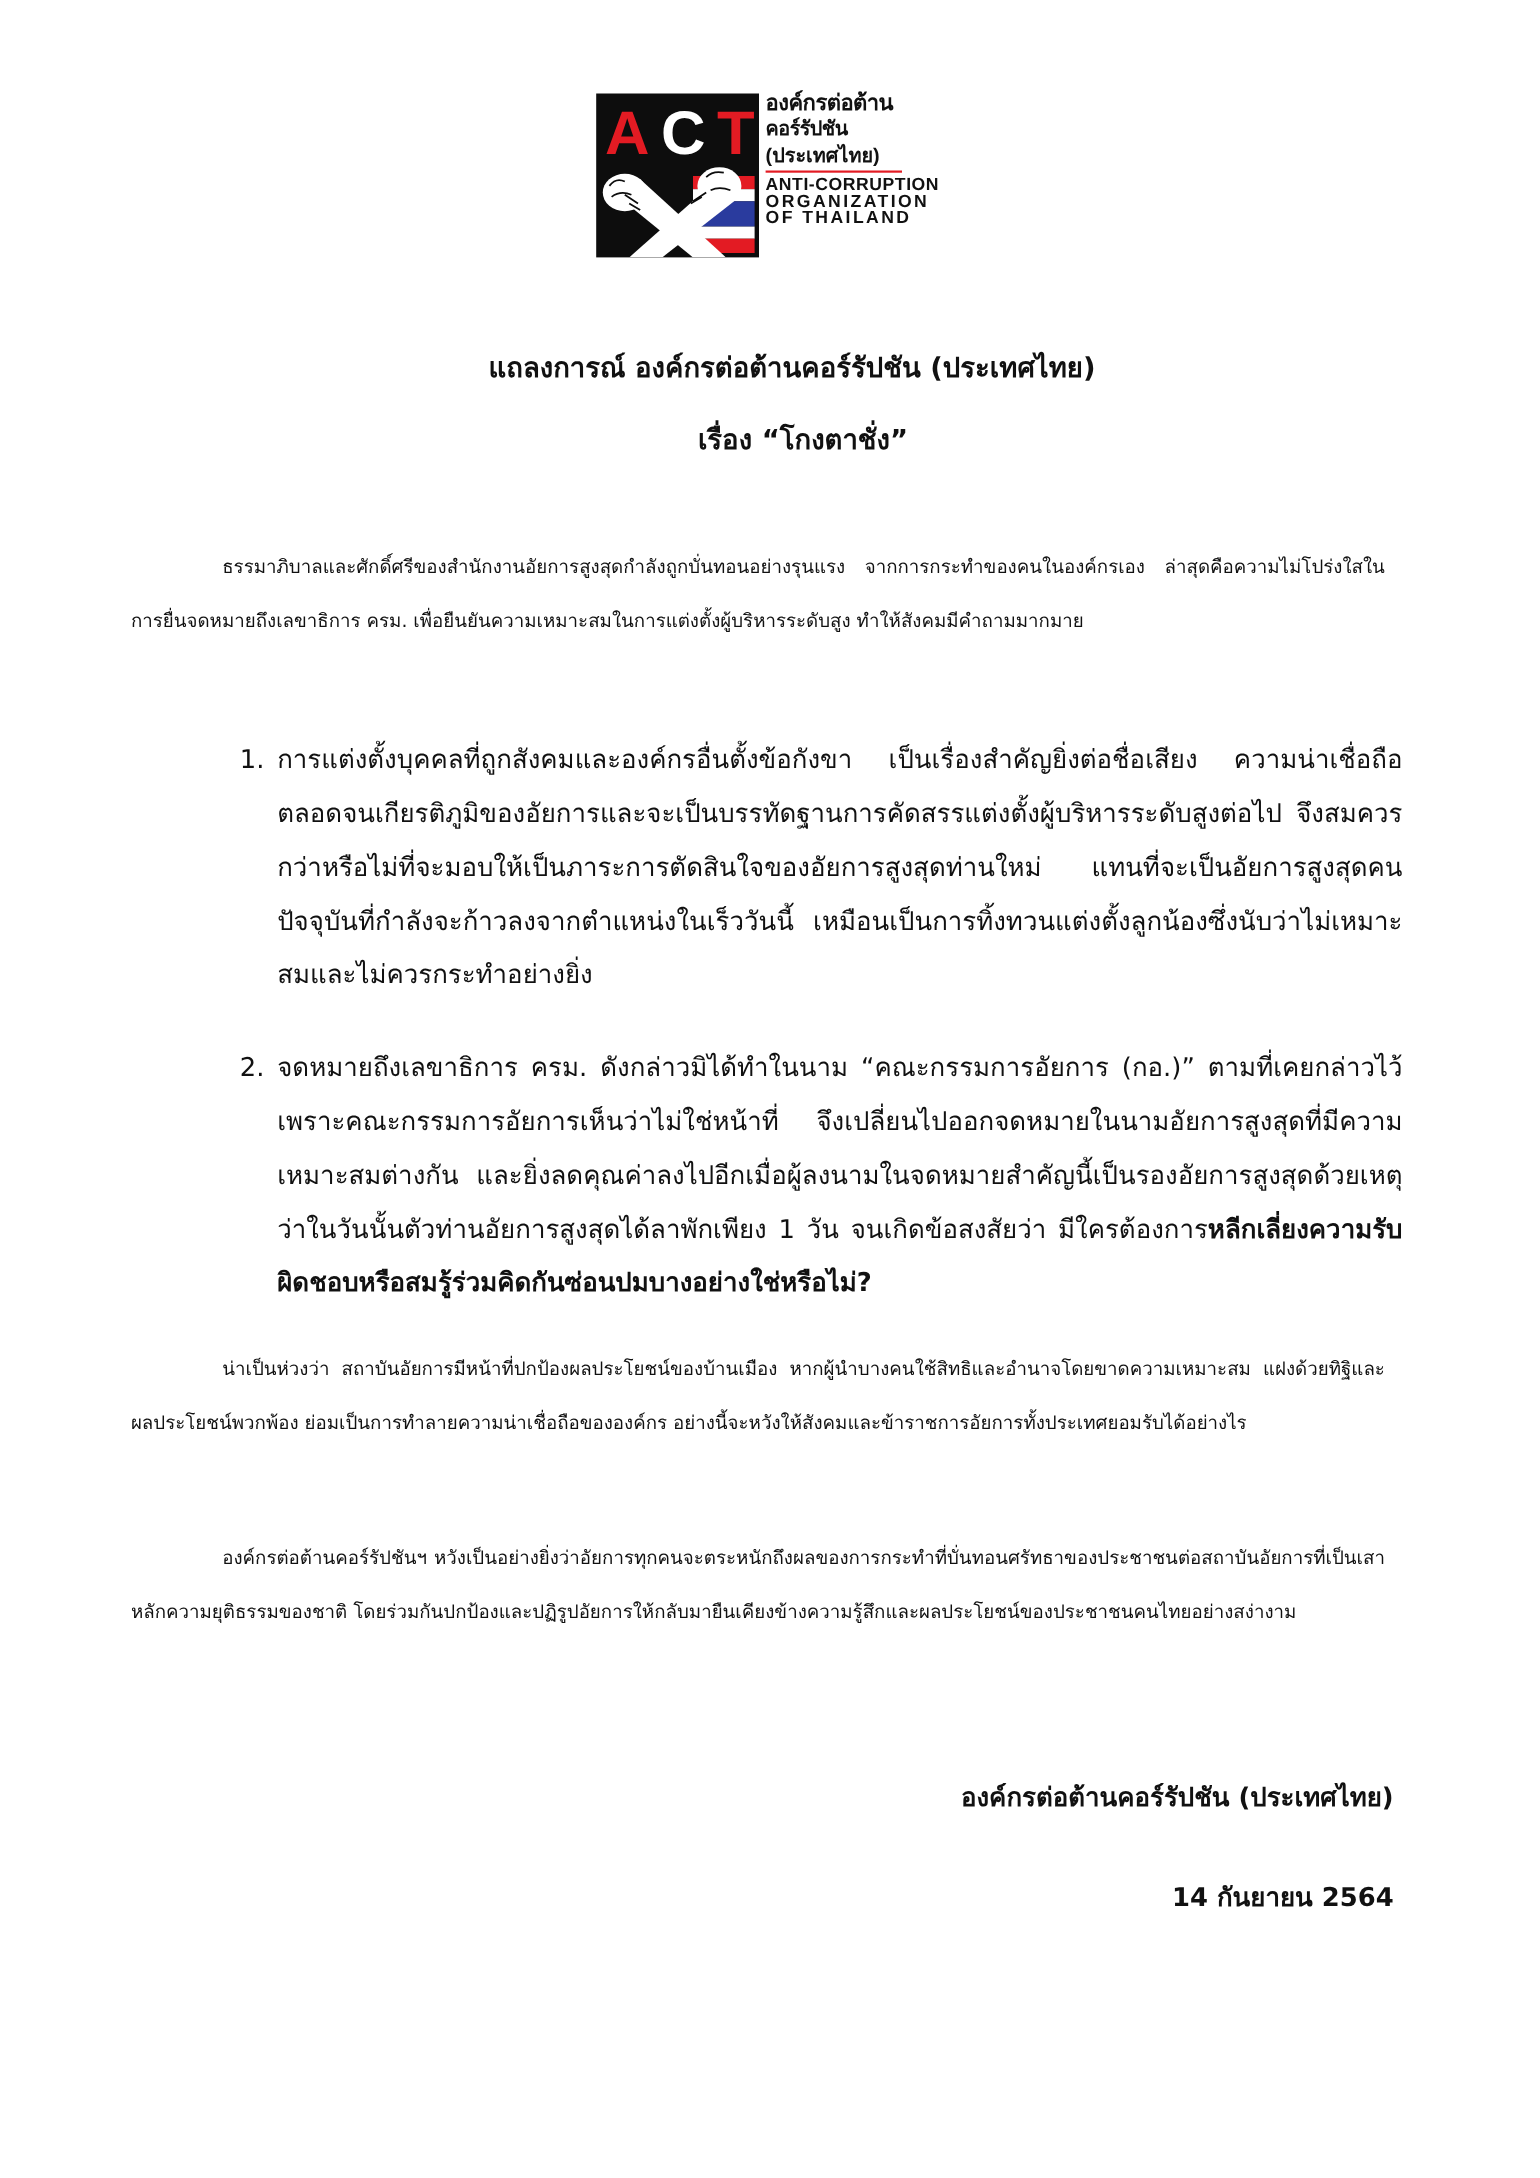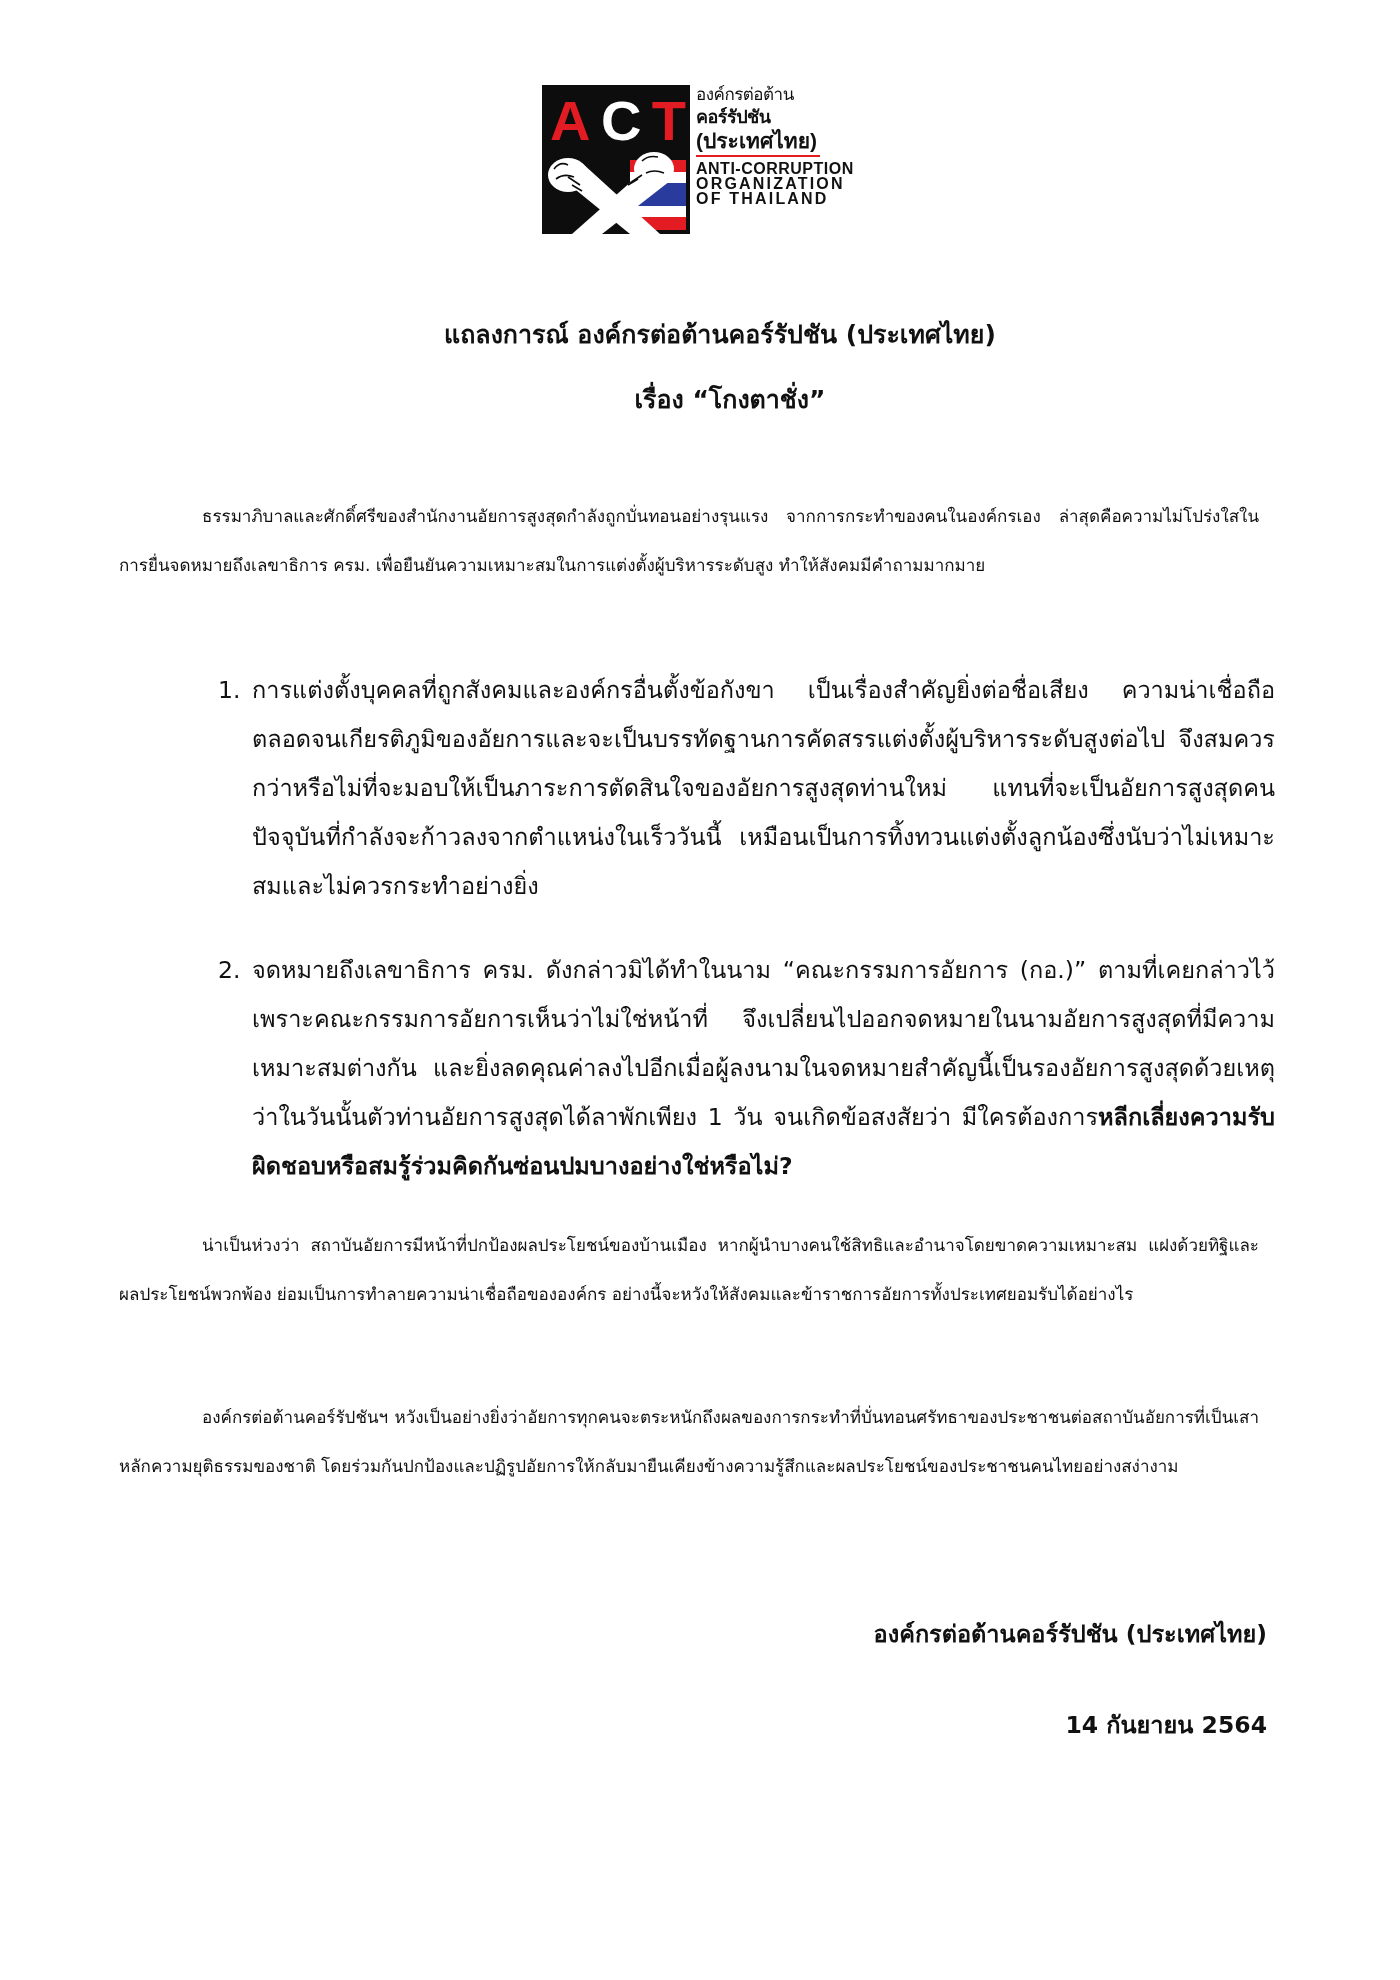--- a/index.html
+++ b/index.html
@@ -11,23 +11,23 @@
   .logo { position: absolute; left: 540px; top: 84px; width: 290px; height: 152px; }
   .logo-box { position: absolute; left: 2px; top: 1px; width: 148px; height: 149px; background: #0d0d0d; overflow: hidden; }
   .logo-letters { position: absolute; left: 8px; top: 6px; width: 136px; display: flex; justify-content: space-between;
                   font-family: "Liberation Sans", sans-serif; font-weight: bold; font-size: 56px; line-height: 60px; }
   .logo-letters .l-a, .logo-letters .l-t { color: #e31b23; }
   .logo-letters .l-c { color: #ffffff; }
   .logo-flag { position: absolute; left: 88px; top: 75px; width: 56px; height: 70px; }
   .logo-flag div { width: 100%; }
   .logo-hands { position: absolute; left: 0; top: 0; width: 148px; height: 149px; }
   .logo-text { position: absolute; left: 156px; top: 0; width: 134px; font-family: "Liberation Sans", sans-serif; }
-  .logo-th1 { font-size: 17px; font-weight: normal; line-height: 21px; white-space: nowrap; letter-spacing: -0.5px; }
+  .logo-th1 { font-size: 20px; font-weight: bold; line-height: 21px; white-space: nowrap; letter-spacing: -0.5px; }
   .logo-th2 { font-size: 18px; font-weight: bold; line-height: 25px; white-space: nowrap; letter-spacing: -0.5px; }
-  .logo-th3 { font-size: 21px; font-weight: bold; line-height: 22px; white-space: nowrap; }
+  .logo-th3 { font-size: 18px; font-weight: bold; line-height: 22px; white-space: nowrap; }
   .logo-rule { height: 2px; background: #e31b23; margin: 3px 0 4px 0; width: 124px; }
   .logo-en { font-size: 16px; font-weight: bold; line-height: 15px; white-space: nowrap; letter-spacing: 0.5px; }
   .logo-en.wide { letter-spacing: 2.2px; }
 
   
   .title { position: absolute; left: 0; width: 1400px; text-align: center; font-weight: bold; font-size: 25px; line-height: 40px; }
   .title-1 { top: 315px; padding-left: 40px; box-sizing: border-box; }
   .title-2 { top: 380px; padding-left: 60px; box-sizing: border-box; }
 
   

